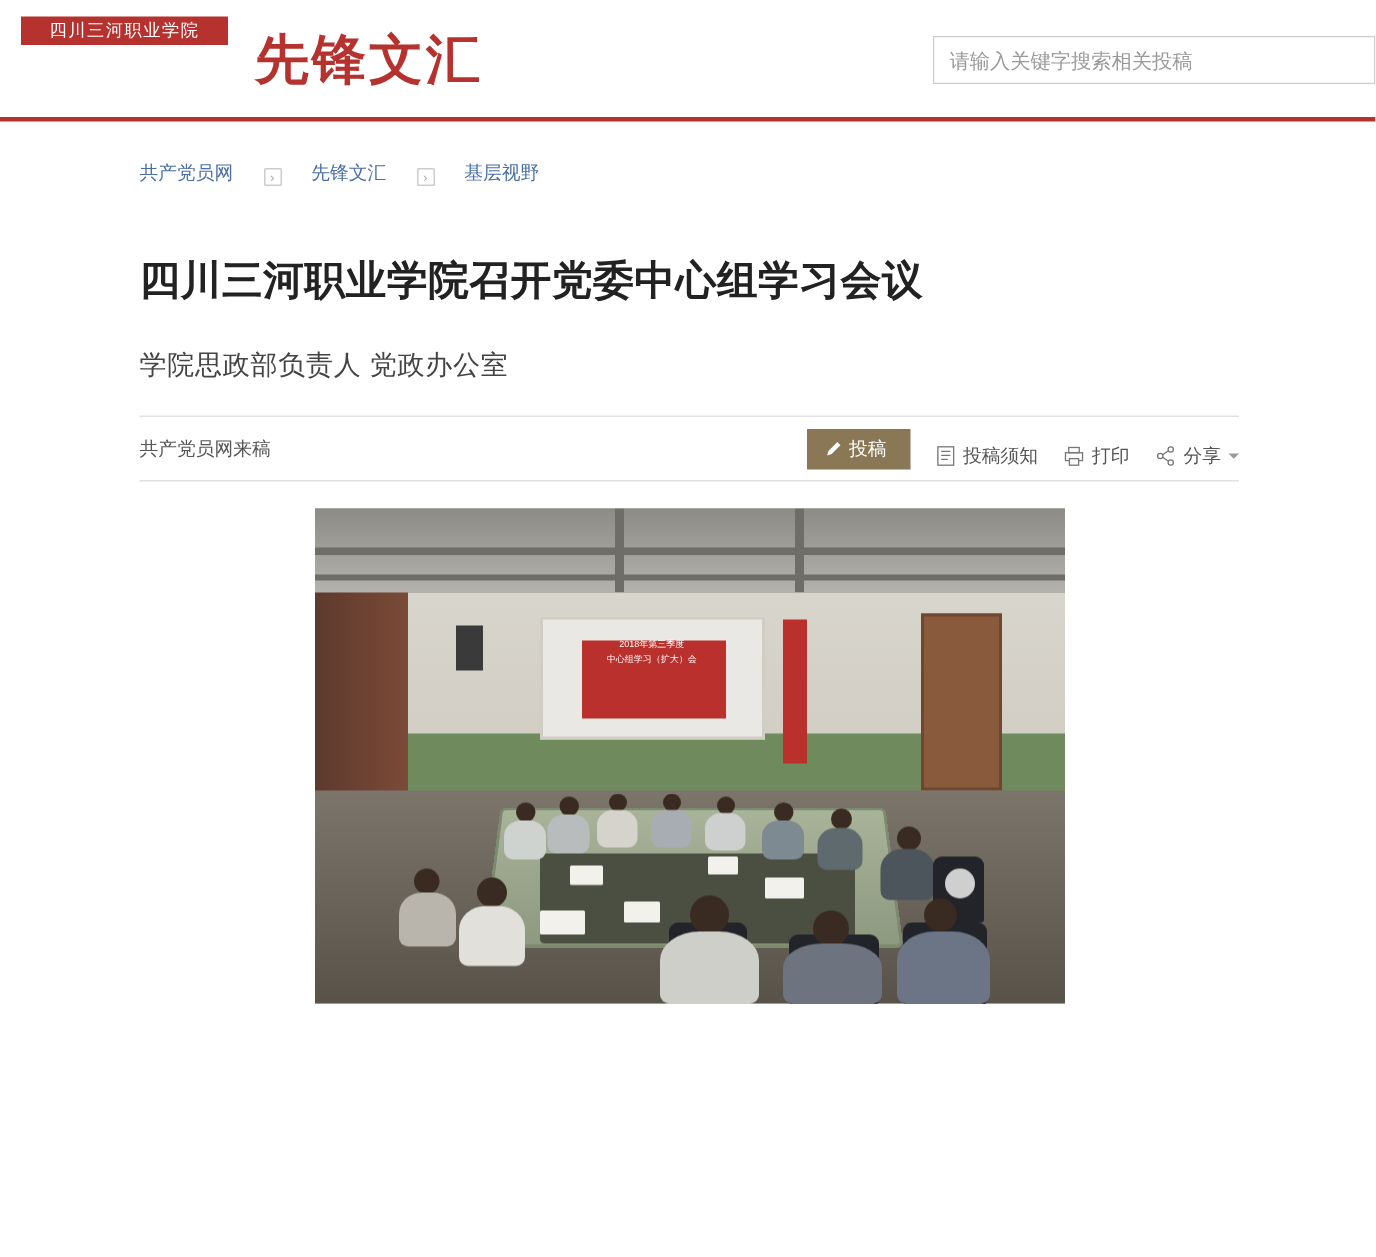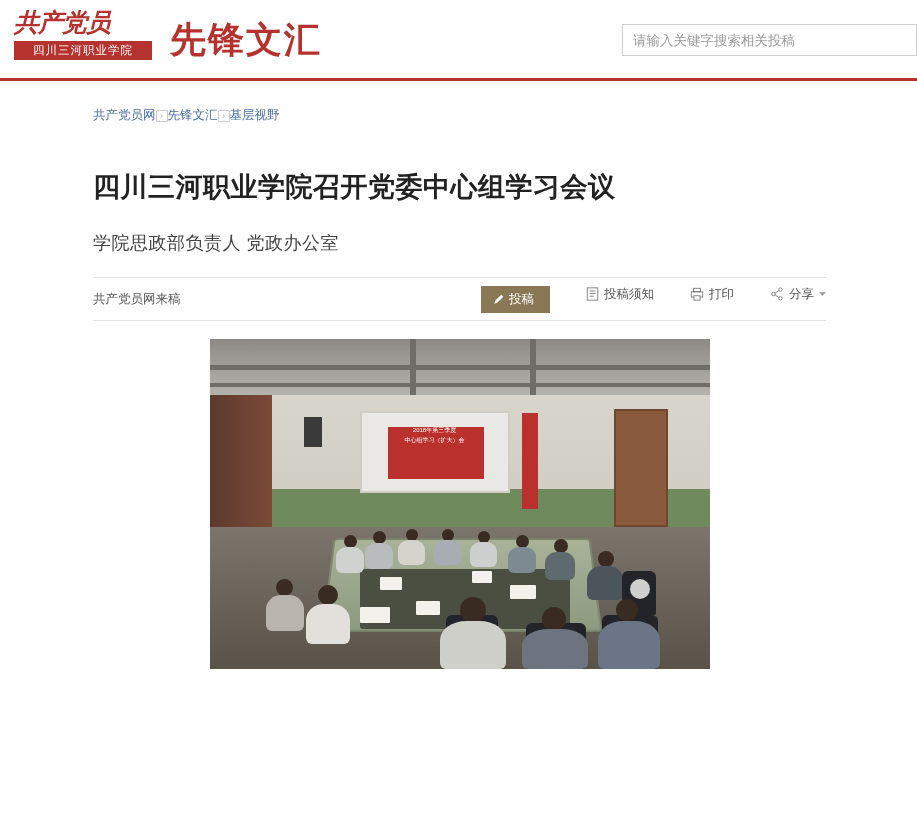--- a/index.html
+++ b/index.html
@@ -82,22 +82,22 @@
     margin: 0 auto;
     padding-left: 2px;
   }
 
   
   .breadcrumb {
     padding: 26px 0 8px 0;
     font-size: 12.5px;
     color: #555;
     display: flex;
-    align-items: center;
-    gap: 0;
+    align-items: flex-end;
+    gap: 20px;
   }
   .breadcrumb a {
     color: #4a6fa5;
     text-decoration: none;
   }
   .breadcrumb .sep {
     display: inline-block;
     width: 12px; height: 12px;
     border: 1px solid #cccccc;
     color: #aaa;
@@ -133,22 +133,22 @@
     display: flex;
     align-items: center;
     justify-content: space-between;
   }
   .meta-source {
     font-size: 12.5px;
     color: #555;
   }
   .meta-actions {
     display: flex;
-    align-items: flex-start;
-    gap: 36px;
+    align-items: flex-end;
+    gap: 17px;
   }
   .btn-contribute {
     background: #8a7755;
     color: #fff;
     font-size: 12.5px;
     padding: 5px 16px 5px 12px;
     display: flex;
     align-items: center;
     gap: 5px;
     border: 0;
@@ -269,21 +269,20 @@
   .person { position:absolute; border-radius:40% 40% 6px 6px; }
   .head { position:absolute; border-radius:50%; background:#3a2b22; }
   .chair { position:absolute; background:#23242a; border-radius:6px 6px 2px 2px; }
 </style>
 </head>
 <body>
 
 <div class="site-header">
 
   <div class="logo-block">
-    <div class="logo-script">共产党员</div>
     <div class="logo-bar">四川三河职业学院</div>
   </div>
 
   <div class="brand-title">先锋文汇</div>
 
   <div class="search-box">
     <input type="text" placeholder="请输入关键字搜索相关投稿" style="">
   </div>
 </div>
 

